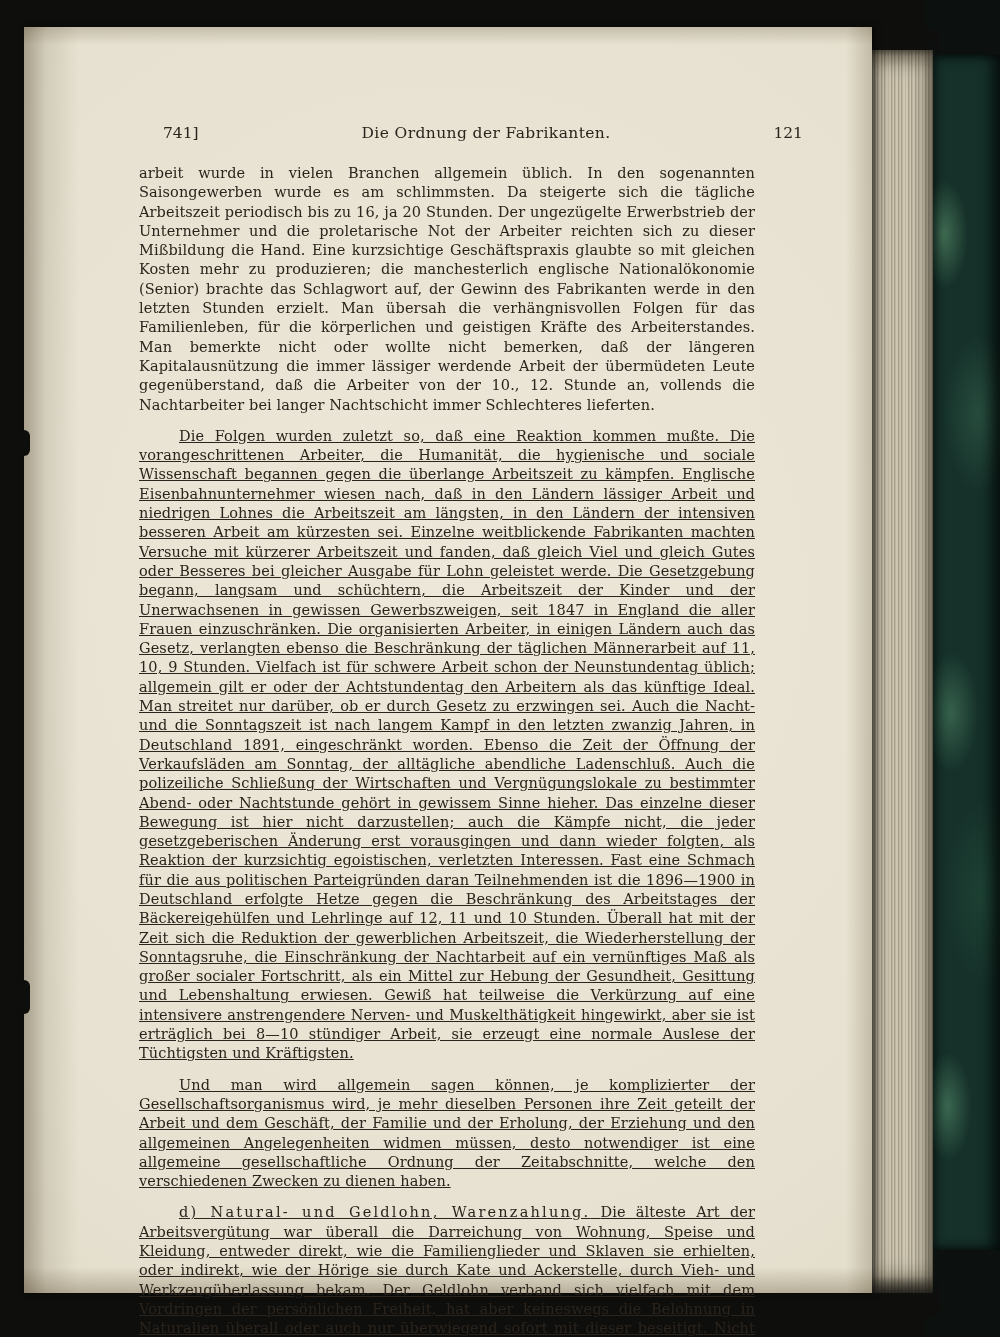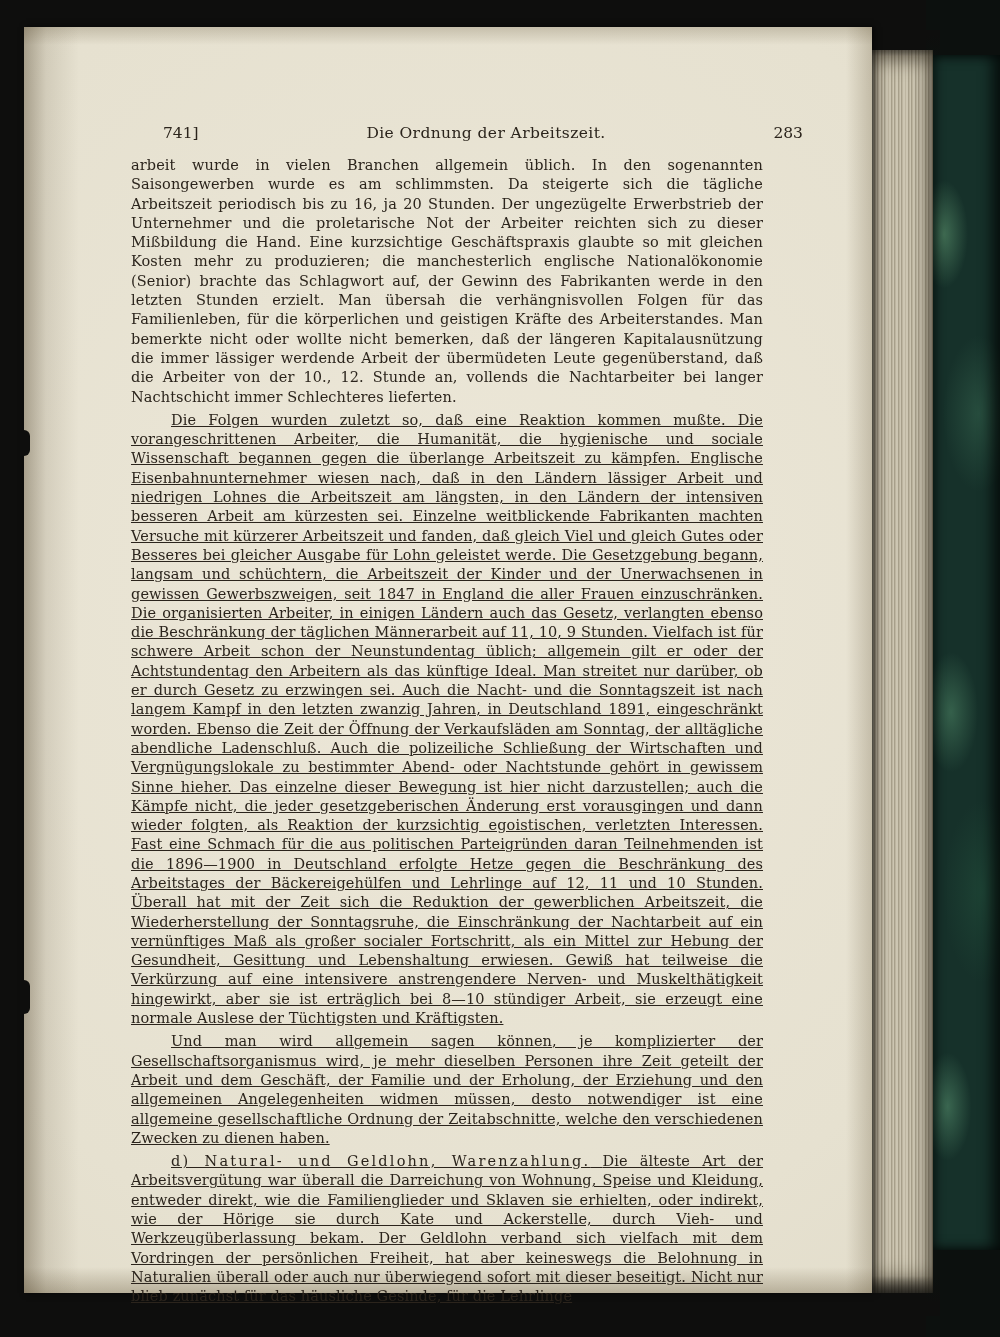--- a/index.html
+++ b/index.html
@@ -65,21 +65,21 @@
   }
   .page-head .title{letter-spacing:.4px;}
 
   .body-text{
     position:absolute;left:127px;top:152px;width:640px;
     color:#2b241c;
     font-size:14.5px;line-height:19.3px;
     text-align:justify;
     letter-spacing:.1px;
   }
-  .body-text p{margin:4px;}
+  .body-text p{margin:12px;}
   .body-text p.indent{text-indent:40px;text-decoration:underline;}
   .spaced{letter-spacing:2.2px;}
 </style>
 </head>
 <body>
 
 <div class="scan">
 
   <div class="cover-board"></div>
   <div class="cover-marble"></div>
@@ -87,22 +87,22 @@
   <div class="page-stack"></div>
   <div class="stack-top-shade"></div>
   <div class="stack-bottom-shade"></div>
 
   <div class="page"></div>
   <div class="gutter-nick nick-1"></div>
   <div class="gutter-nick nick-2"></div>
 
   <div class="page-head">
     <span class="col-no">741]</span>
-    <span class="title">Die Ordnung der Arbeitszeit.</span>
-    <span class="page-no">283</span>
+    <span class="title">Die Ordnung der Fabrikanten.</span>
+    <span class="page-no">121</span>
   </div>
 
   <div class="body-text">
     <p><span>arbeit wurde in vielen Branchen allgemein üblich. In den sogenannten Saisongewerben wurde es am schlimmsten. Da steigerte sich die tägliche Arbeitszeit periodisch bis zu 16, ja 20 Stunden. Der ungezügelte Erwerbstrieb der Unternehmer und die proletarische Not der Arbeiter reichten sich zu dieser Mißbildung die Hand. Eine kurzsichtige Geschäftspraxis glaubte so mit gleichen Kosten mehr zu produzieren; die manchesterlich englische Nationalökonomie (Senior) brachte das Schlagwort auf, der Gewinn des Fabrikanten werde in den letzten Stunden erzielt. Man übersah die verhängnisvollen Folgen für das Familienleben, für die körperlichen und geistigen Kräfte des Arbeiterstandes. Man bemerkte nicht oder wollte nicht bemerken, daß der längeren Kapitalausnützung die immer lässiger werdende Arbeit der übermüdeten Leute gegenüberstand, daß die Arbeiter von der 10., 12. Stunde an, vollends die Nachtarbeiter bei langer Nachtschicht immer Schlechteres lieferten.</span></p>
     <p class="indent"><span>Die Folgen wurden zuletzt so, daß eine Reaktion kommen mußte. Die vorangeschrittenen Arbeiter, die Humanität, die hygienische und sociale Wissenschaft begannen gegen die überlange Arbeitszeit zu kämpfen. Englische Eisenbahnunternehmer wiesen nach, daß in den Ländern lässiger Arbeit und niedrigen Lohnes die Arbeitszeit am längsten, in den Ländern der intensiven besseren Arbeit am kürzesten sei. Einzelne weitblickende Fabrikanten machten Versuche mit kürzerer Arbeitszeit und fanden, daß gleich Viel und gleich Gutes oder Besseres bei gleicher Ausgabe für Lohn geleistet werde. Die Gesetzgebung begann, langsam und schüchtern, die Arbeitszeit der Kinder und der Unerwachsenen in gewissen Gewerbszweigen, seit 1847 in England die aller Frauen einzuschränken. Die organisierten Arbeiter, in einigen Ländern auch das Gesetz, verlangten ebenso die Beschränkung der täglichen Männerarbeit auf 11, 10, 9 Stunden. Vielfach ist für schwere Arbeit schon der Neunstundentag üblich; allgemein gilt er oder der Achtstundentag den Arbeitern als das künftige Ideal. Man streitet nur darüber, ob er durch Gesetz zu erzwingen sei. Auch die Nacht- und die Sonntagszeit ist nach langem Kampf in den letzten zwanzig Jahren, in Deutschland 1891, eingeschränkt worden. Ebenso die Zeit der Öffnung der Verkaufsläden am Sonntag, der alltägliche abendliche Ladenschluß. Auch die polizeiliche Schließung der Wirtschaften und Vergnügungslokale zu bestimmter Abend- oder Nachtstunde gehört in gewissem Sinne hieher. Das einzelne dieser Bewegung ist hier nicht darzustellen; auch die Kämpfe nicht, die jeder gesetzgeberischen Änderung erst vorausgingen und dann wieder folgten, als Reaktion der kurzsichtig egoistischen, verletzten Interessen. Fast eine Schmach für die aus politischen Parteigründen daran Teilnehmenden ist die 1896—1900 in Deutschland erfolgte Hetze gegen die Beschränkung des Arbeitstages der Bäckereigehülfen und Lehrlinge auf 12, 11 und 10 Stunden. Überall hat mit der Zeit sich die Reduktion der gewerblichen Arbeitszeit, die Wiederherstellung der Sonntagsruhe, die Einschränkung der Nachtarbeit auf ein vernünftiges Maß als großer socialer Fortschritt, als ein Mittel zur Hebung der Gesundheit, Gesittung und Lebenshaltung erwiesen. Gewiß hat teilweise die Verkürzung auf eine intensivere anstrengendere Nerven- und Muskelthätigkeit hingewirkt, aber sie ist erträglich bei 8—10 stündiger Arbeit, sie erzeugt eine normale Auslese der Tüchtigsten und Kräftigsten.</span></p>
     <p class="indent"><span>Und man wird allgemein sagen können, je komplizierter der Gesellschaftsorganismus wird, je mehr dieselben Personen ihre Zeit geteilt der Arbeit und dem Geschäft, der Familie und der Erholung, der Erziehung und den allgemeinen Angelegenheiten widmen müssen, desto notwendiger ist eine allgemeine gesellschaftliche Ordnung der Zeitabschnitte, welche den verschiedenen Zwecken zu dienen haben.</span></p>
     <p class="indent"><span class="spaced">d) Natural- und Geldlohn, Warenzahlung.</span> <span>Die älteste Art der Arbeitsvergütung war überall die Darreichung von Wohnung, Speise und Kleidung, entweder direkt, wie die Familienglieder und Sklaven sie erhielten, oder indirekt, wie der Hörige sie durch Kate und Ackerstelle, durch Vieh- und Werkzeugüberlassung bekam. Der Geldlohn verband sich vielfach mit dem Vordringen der persönlichen Freiheit, hat aber keineswegs die Belohnung in Naturalien überall oder auch nur überwiegend sofort mit dieser beseitigt. Nicht nur blieb zunächst für das häusliche Gesinde, für die Lehrlinge</span></p>
   </div>
 
 </div>

